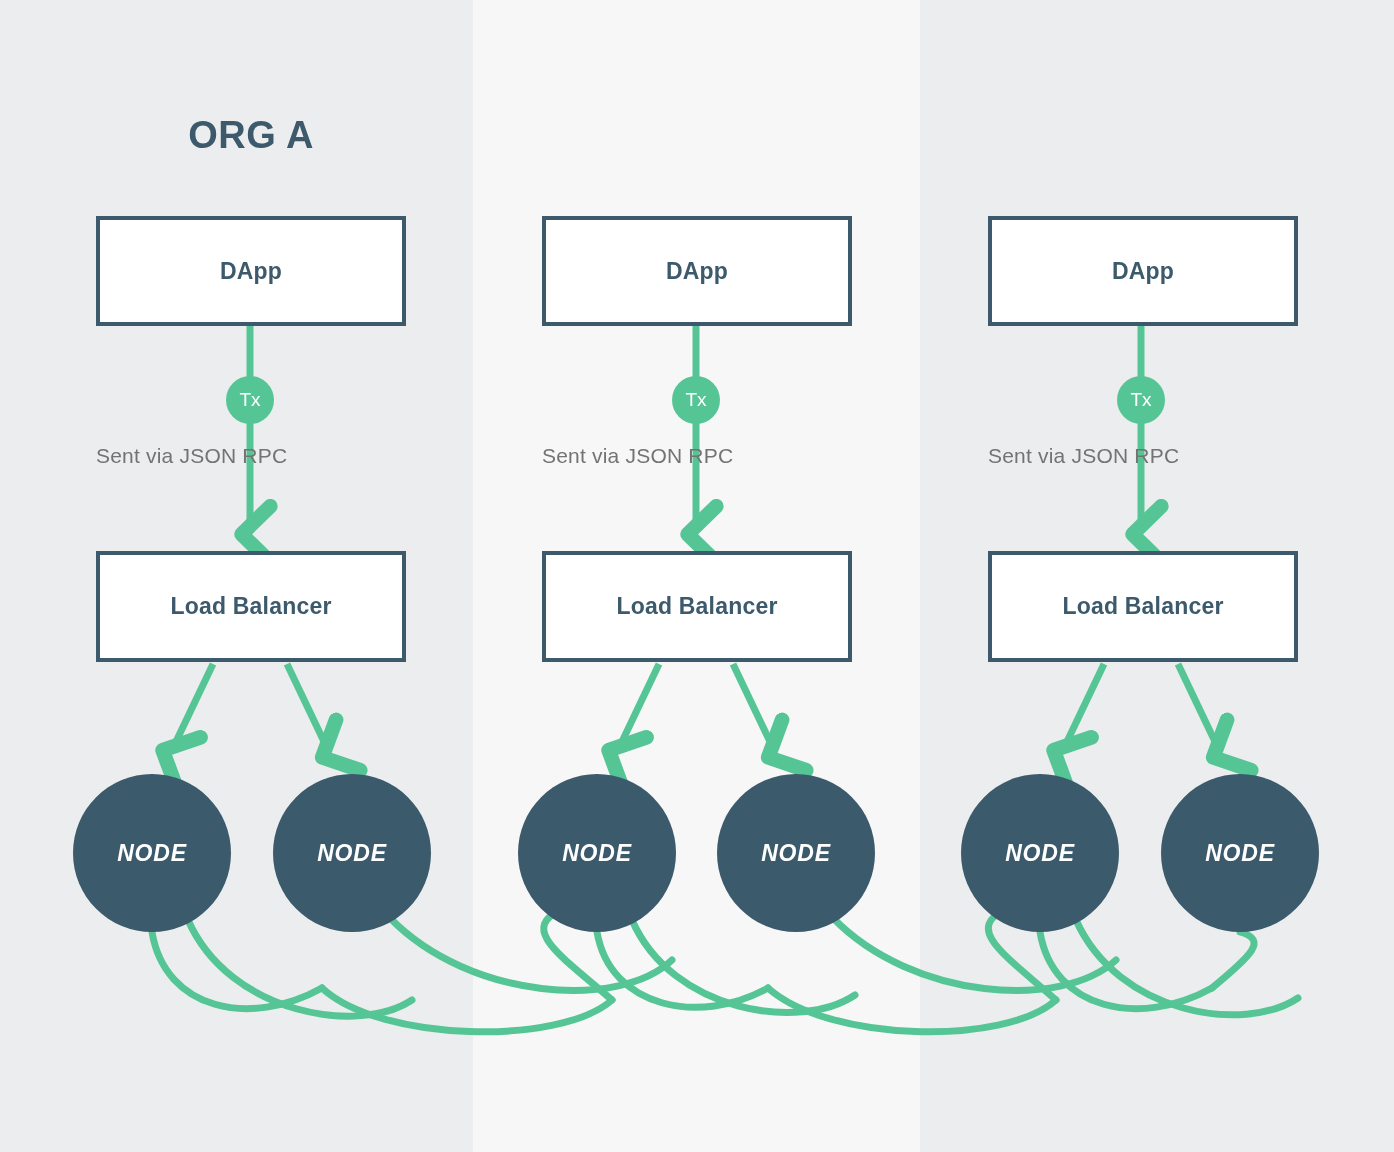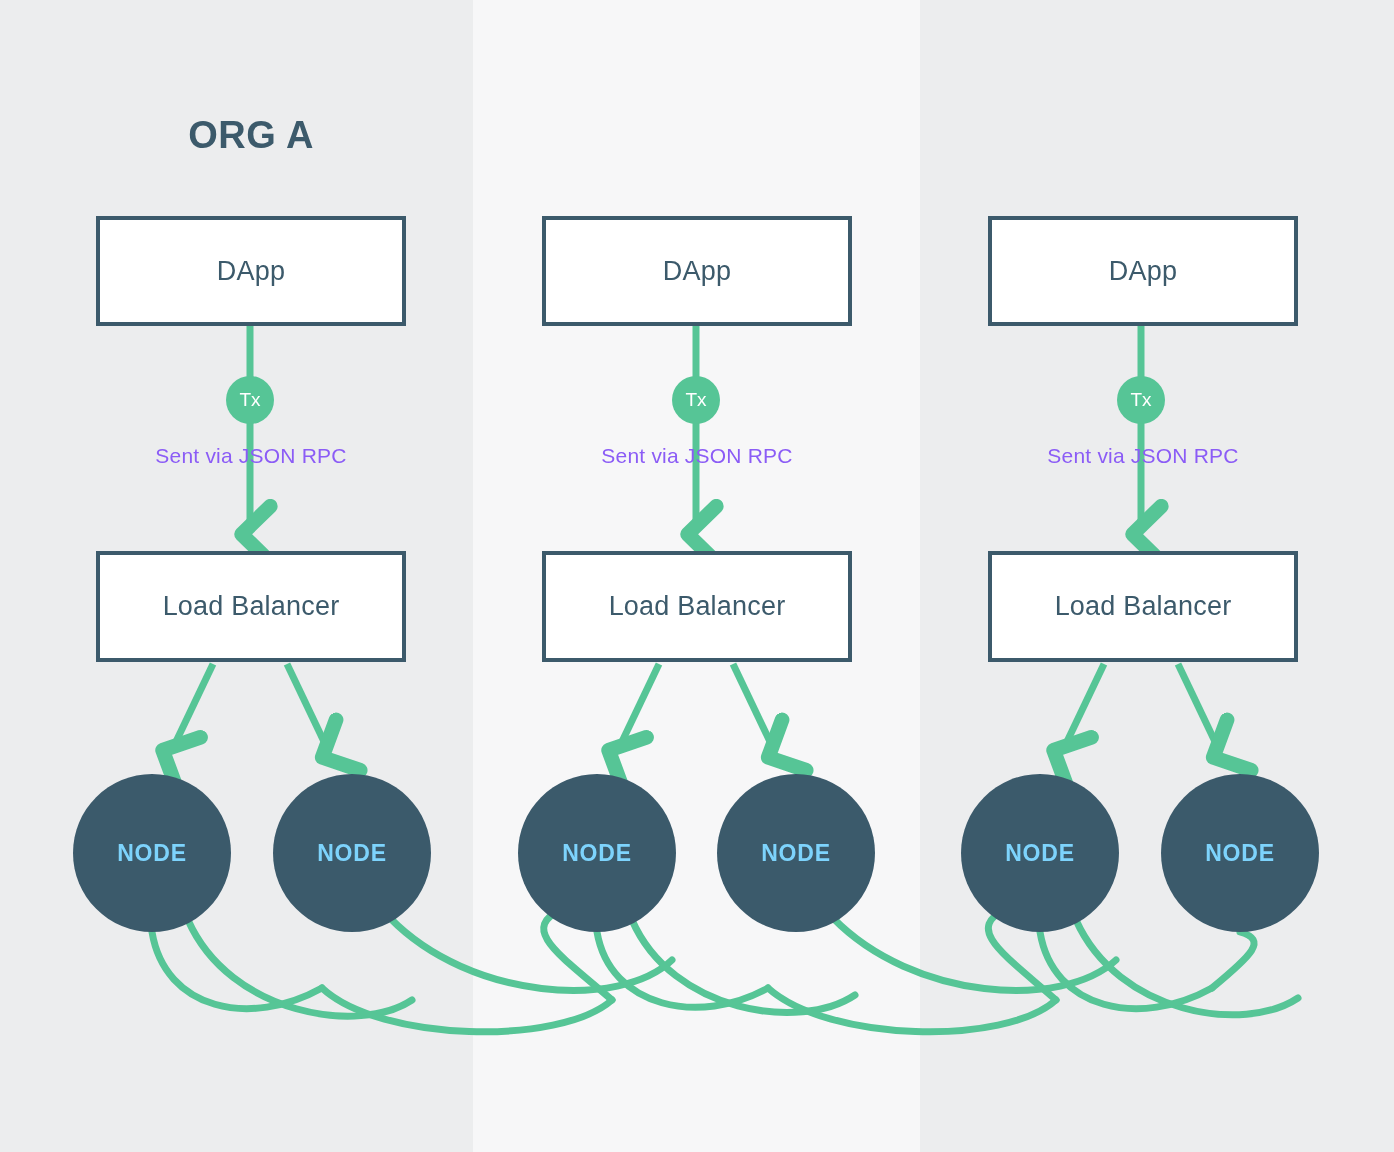--- a/index.html
+++ b/index.html
@@ -37,22 +37,22 @@
   .box {
     position: absolute;
     background: #ffffff;
     border: 4px solid #3c5a6b;
     box-sizing: border-box;
     display: flex;
     align-items: center;
     justify-content: center;
   }
   .box-label {
-    font-size: 27px;
-    font-weight: normal;
+    font-size: 23px;
+    font-weight: bold;
     color: #3c5a6b;
     letter-spacing: 0.2px;
   }
 
   .tx-badge {
     position: absolute;
     width: 48px;
     height: 48px;
     border-radius: 50%;
     background: #56c596;
@@ -60,41 +60,42 @@
     align-items: center;
     justify-content: center;
     color: #ffffff;
     font-size: 19px;
     font-weight: normal;
   }
 
   .rpc-label {
     position: absolute;
     font-size: 21px;
-    color: #8b5cf6;
-    text-align: center;
+    color: #737373;
+    text-align: left;
     white-space: nowrap;
     letter-spacing: 0.2px;
   }
 
   .node {
     position: absolute;
     width: 158px;
     height: 158px;
     border-radius: 50%;
     background: #3b5a6b;
     display: flex;
     align-items: center;
     justify-content: center;
   }
   .node-label {
-    color: #7dd3fc;
+    color: #ffffff;
     font-size: 23px;
     font-weight: bold;
     letter-spacing: 0.8px;
+    font-style: italic;
   }
 
   #wires {
     position: absolute;
     left: 0; top: 0;
     width: 1394px;
     height: 1152px;
     pointer-events: none;
   }
   #mesh {

